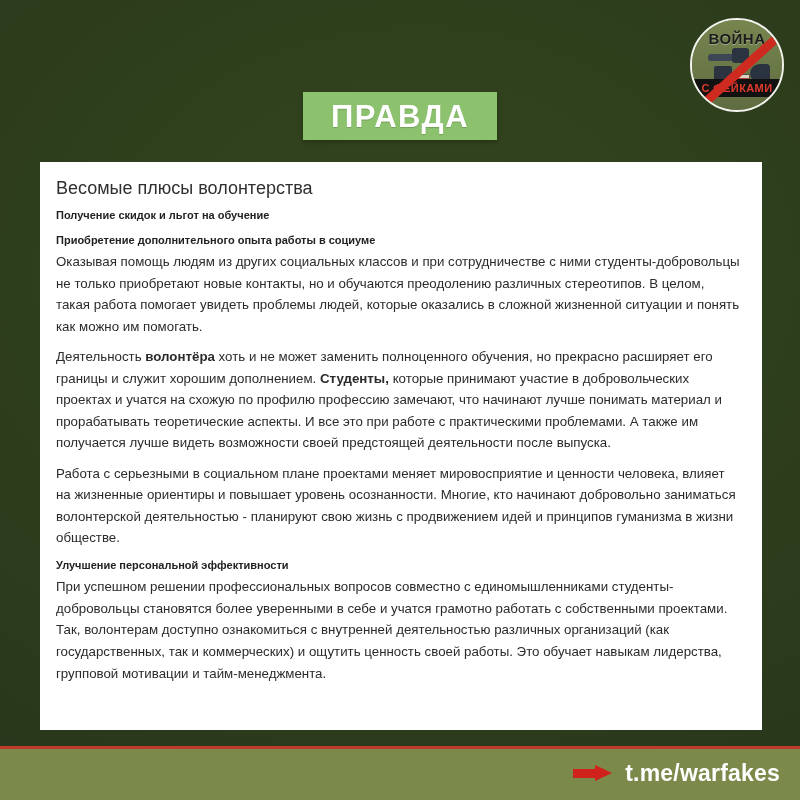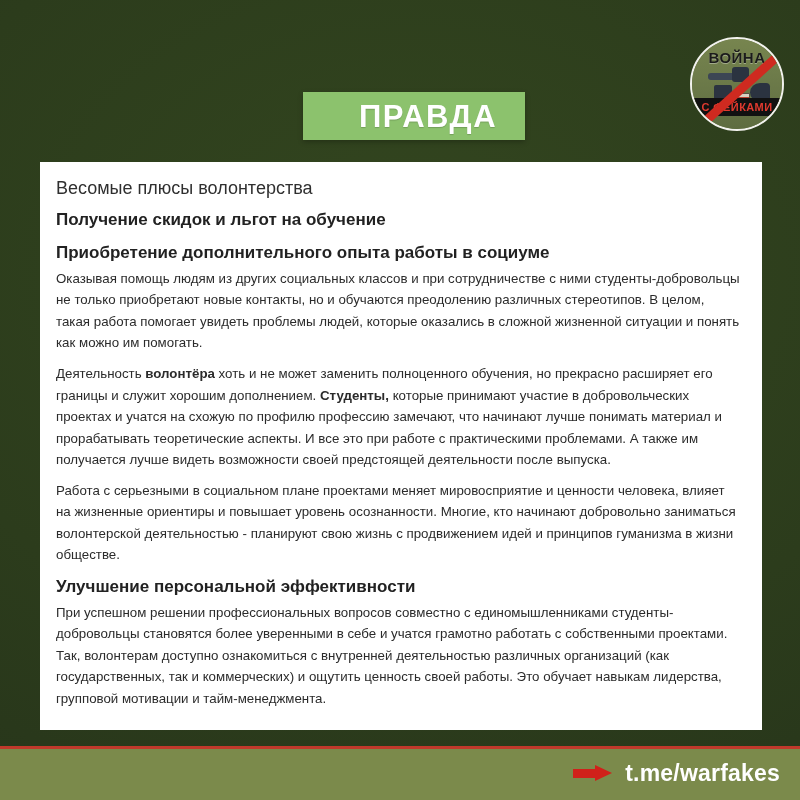--- a/index.html
+++ b/index.html
@@ -38,36 +38,35 @@
     position: absolute;
     left: 303px;
     top: 92px;
     width: 194px;
     height: 48px;
     background: #8cc26d;
     display: flex;
     align-items: center;
     justify-content: center;
     box-shadow: 0 2px 5px rgba(0,0,0,0.25);
-    padding-left: 28px;
   }
   .pravda-badge .label {
     color: #ffffff;
     font-size: 31px;
     font-weight: bold;
     letter-spacing: 1.5px;
     line-height: 1;
     text-shadow: 0 1px 1px rgba(0,0,0,0.18);
   }
 
   
   .logo-wrap {
     position: absolute;
     right: 16px;
-    top: 37px;
+    top: 18px;
     width: 94px;
     height: 94px;
   }
   .logo-circle {
     position: relative;
     width: 94px;
     height: 94px;
     border-radius: 50%;
     overflow: hidden;
     background: #6c7a4b;
@@ -158,21 +157,21 @@
   .doc-title {
     color: #2f2f2f;
     font-size: 18px;
     font-weight: normal;
     line-height: 1.35;
     margin: 0 0 8px 0;
   }
   .doc-section { margin-bottom: 9px; }
   .doc-heading {
     color: #222222;
-    font-size: 17px;
+    font-size: 11px;
     font-weight: bold;
     line-height: 1.4;
     margin: 0 0 3px 0;
   }
   .doc-para {
     color: #2b2b2b;
     font-size: 13.3px;
     line-height: 1.62;
     margin: 0;
     text-align: left;

